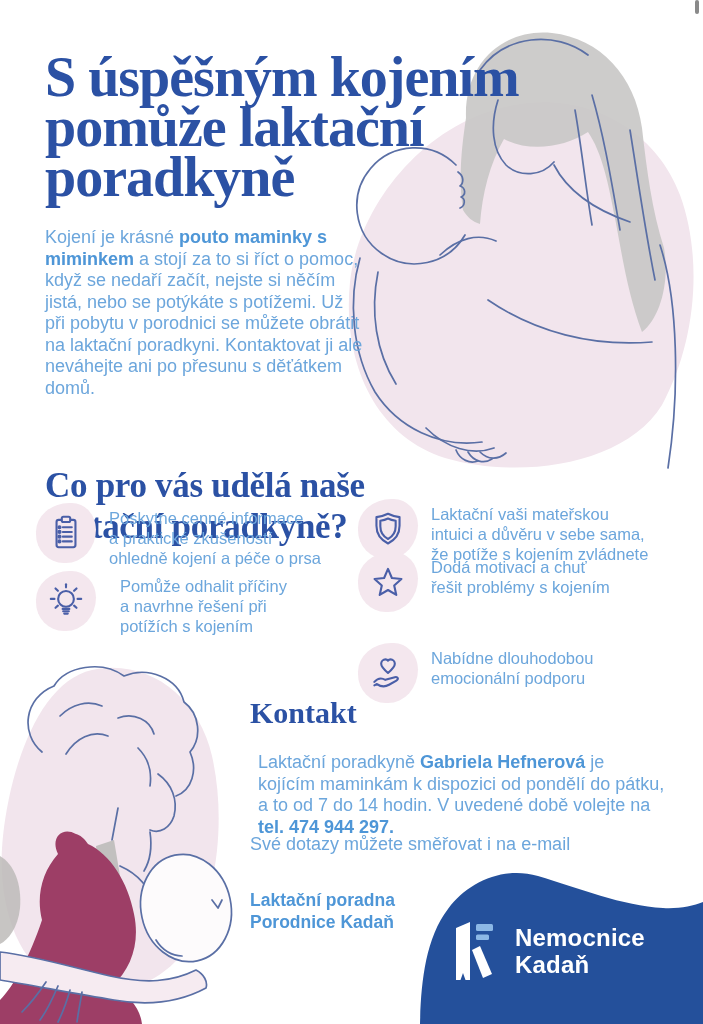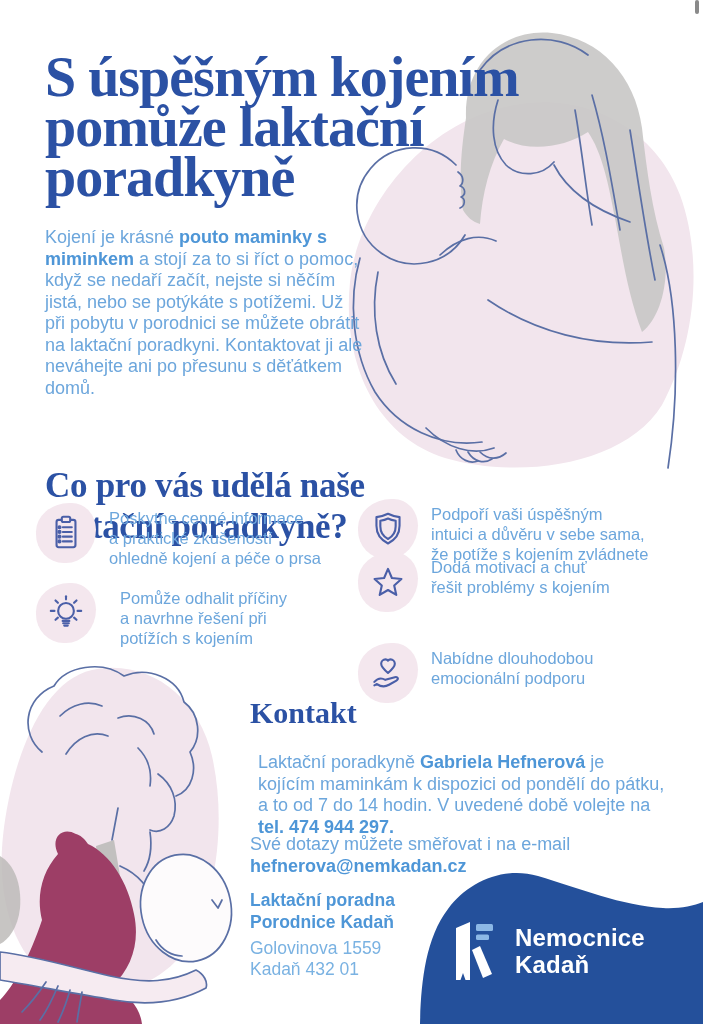--- a/index.html
+++ b/index.html
@@ -29,21 +29,21 @@
     color:#6CA6DC;font-size:16.5px;line-height:20px;padding-top:5px;white-space:pre-line;
   }
   .iconblob{
     flex:0 0 auto;width:60px;height:60px;background:#F4E7EE;
     border-radius:58% 42% 52% 48% / 50% 46% 58% 50%;
     display:flex;align-items:center;justify-content:center;
   }
   .iconblob svg{display:block;}
   .icon-stroke{stroke:#4A5FA8;stroke-width:2;fill:none;stroke-linecap:round;stroke-linejoin:round;}
   #b1{left:36px;top:503px;}
-  #b2{left:36px;top:583px;gap:24px;}
+  #b2{left:36px;top:571px;gap:24px;}
   #b3{left:358px;top:499px;}
   #b4{left:358px;top:552px;}
   #b5{left:358px;top:643px;}
   
   #address{left:250px;top:889px;}
   .addr-name{color:#4E96D7;font-weight:700;font-size:17.5px;line-height:22px;white-space:pre-line;}
   .addr-lines{color:#7AB2E2;font-size:17.5px;line-height:21px;margin-top:5px;white-space:pre-line;}
   
   #logo-blob{right:0;bottom:0;}
   #logo-lockup{left:456px;top:920px;display:flex;gap:15px;align-items:center;}
@@ -142,21 +142,21 @@
 
   <div id="b3" class="benefit">
     <div class="iconblob">
       <svg width="42" height="42" viewBox="0 0 40 40">
         <g class="icon-stroke">
           <path d="M20,5.5 C23,7 27,8.2 31,8.7 L31,17 C31,25.5 26.5,30.6 20,33.8 C13.5,30.6 9,25.5 9,17 L9,8.7 C13,8.2 17,7 20,5.5 Z"></path>
           <path d="M20,10 C22,11 24.8,11.8 27.3,12.2 L27.3,17.4 C27.3,23.4 24.4,27.2 20,29.5 C15.6,27.2 12.7,23.4 12.7,17.4 L12.7,12.2 C15.2,11.8 18,11 20,10 Z"></path>
         </g>
       </svg>
     </div>
-    <div class="benefit-text">Podpoří vaši úspěšným
+    <div class="benefit-text">Laktační vaši mateřskou
 intuici a důvěru v sebe sama,
 že potíže s kojením zvládnete</div>
   </div>
 
   <div id="b4" class="benefit">
     <div class="iconblob">
       <svg width="42" height="42" viewBox="0 0 40 40">
         <path class="icon-stroke" d="M20,7.5 L23.7,16.2 L32.8,17.1 L25.9,23.3 L27.9,32.3 L20,27.6 L12.1,32.3 L14.1,23.3 L7.2,17.1 L16.3,16.2 Z"></path>
       </svg>
     </div>
@@ -204,26 +204,25 @@
       <path d="M70,334 C66,348 62,358 58,366"></path>
       <path d="M82,336 C80,348 78,358 77,366"></path>
       <path d="M46,326 C38,338 30,348 22,356"></path>
     </g>
   </svg>
 
   <h2 id="contact-heading" class="abs serif-head">Kontakt</h2>
 
   <p id="contact-p1" class="abs body-blue" style="margin:8px;"><span>Laktační poradkyně </span><span class="bold-blue">Gabriela Hefnerová</span><span> je kojícím maminkám k dispozici od pondělí do pátku, a to od 7 do 14 hodin. V uvedené době volejte na </span><span class="bold-blue">tel. 474 944 297.</span></p>
 
-  <p id="contact-p2" class="abs body-blue" style="margin:0;"><span>Své dotazy můžete směřovat i na e-mail</span><br><span class="bold-blue">hefnerova@nemkadan.cz</span></p>
+  <p id="contact-p2" class="abs body-blue" style="margin:0;"><span>Své dotazy můžete směřovat i na e-mail</span><br></p>
 
   <div id="address" class="abs">
     <div class="addr-name">Laktační poradna
 Porodnice Kadaň</div>
-    <div class="addr-lines"><span>Golovinova 1559</span><br><span>Kadaň 432 01</span></div>
   </div>
 
   <svg id="logo-blob" class="abs" width="290" height="160" viewBox="0 0 290 160">
     <path fill="#24509B" d="M7,160 C8,120 12,75 35,45 C55,18 90,2 125,12 C165,24 210,42 250,44 C265,45 280,42 290,38 L290,160 Z"></path>
   </svg>
 
   <div id="logo-lockup" class="abs">
     <svg width="44" height="62" viewBox="0 0 44 62">
       <path fill="#ffffff" d="M0,8 L14,2 L14,60 L9.5,60 L7,53 L4.5,60 L0,60 Z"></path>
       <path fill="#ffffff" d="M16,30 L24,26 L36,54 L27,58 Z"></path>

